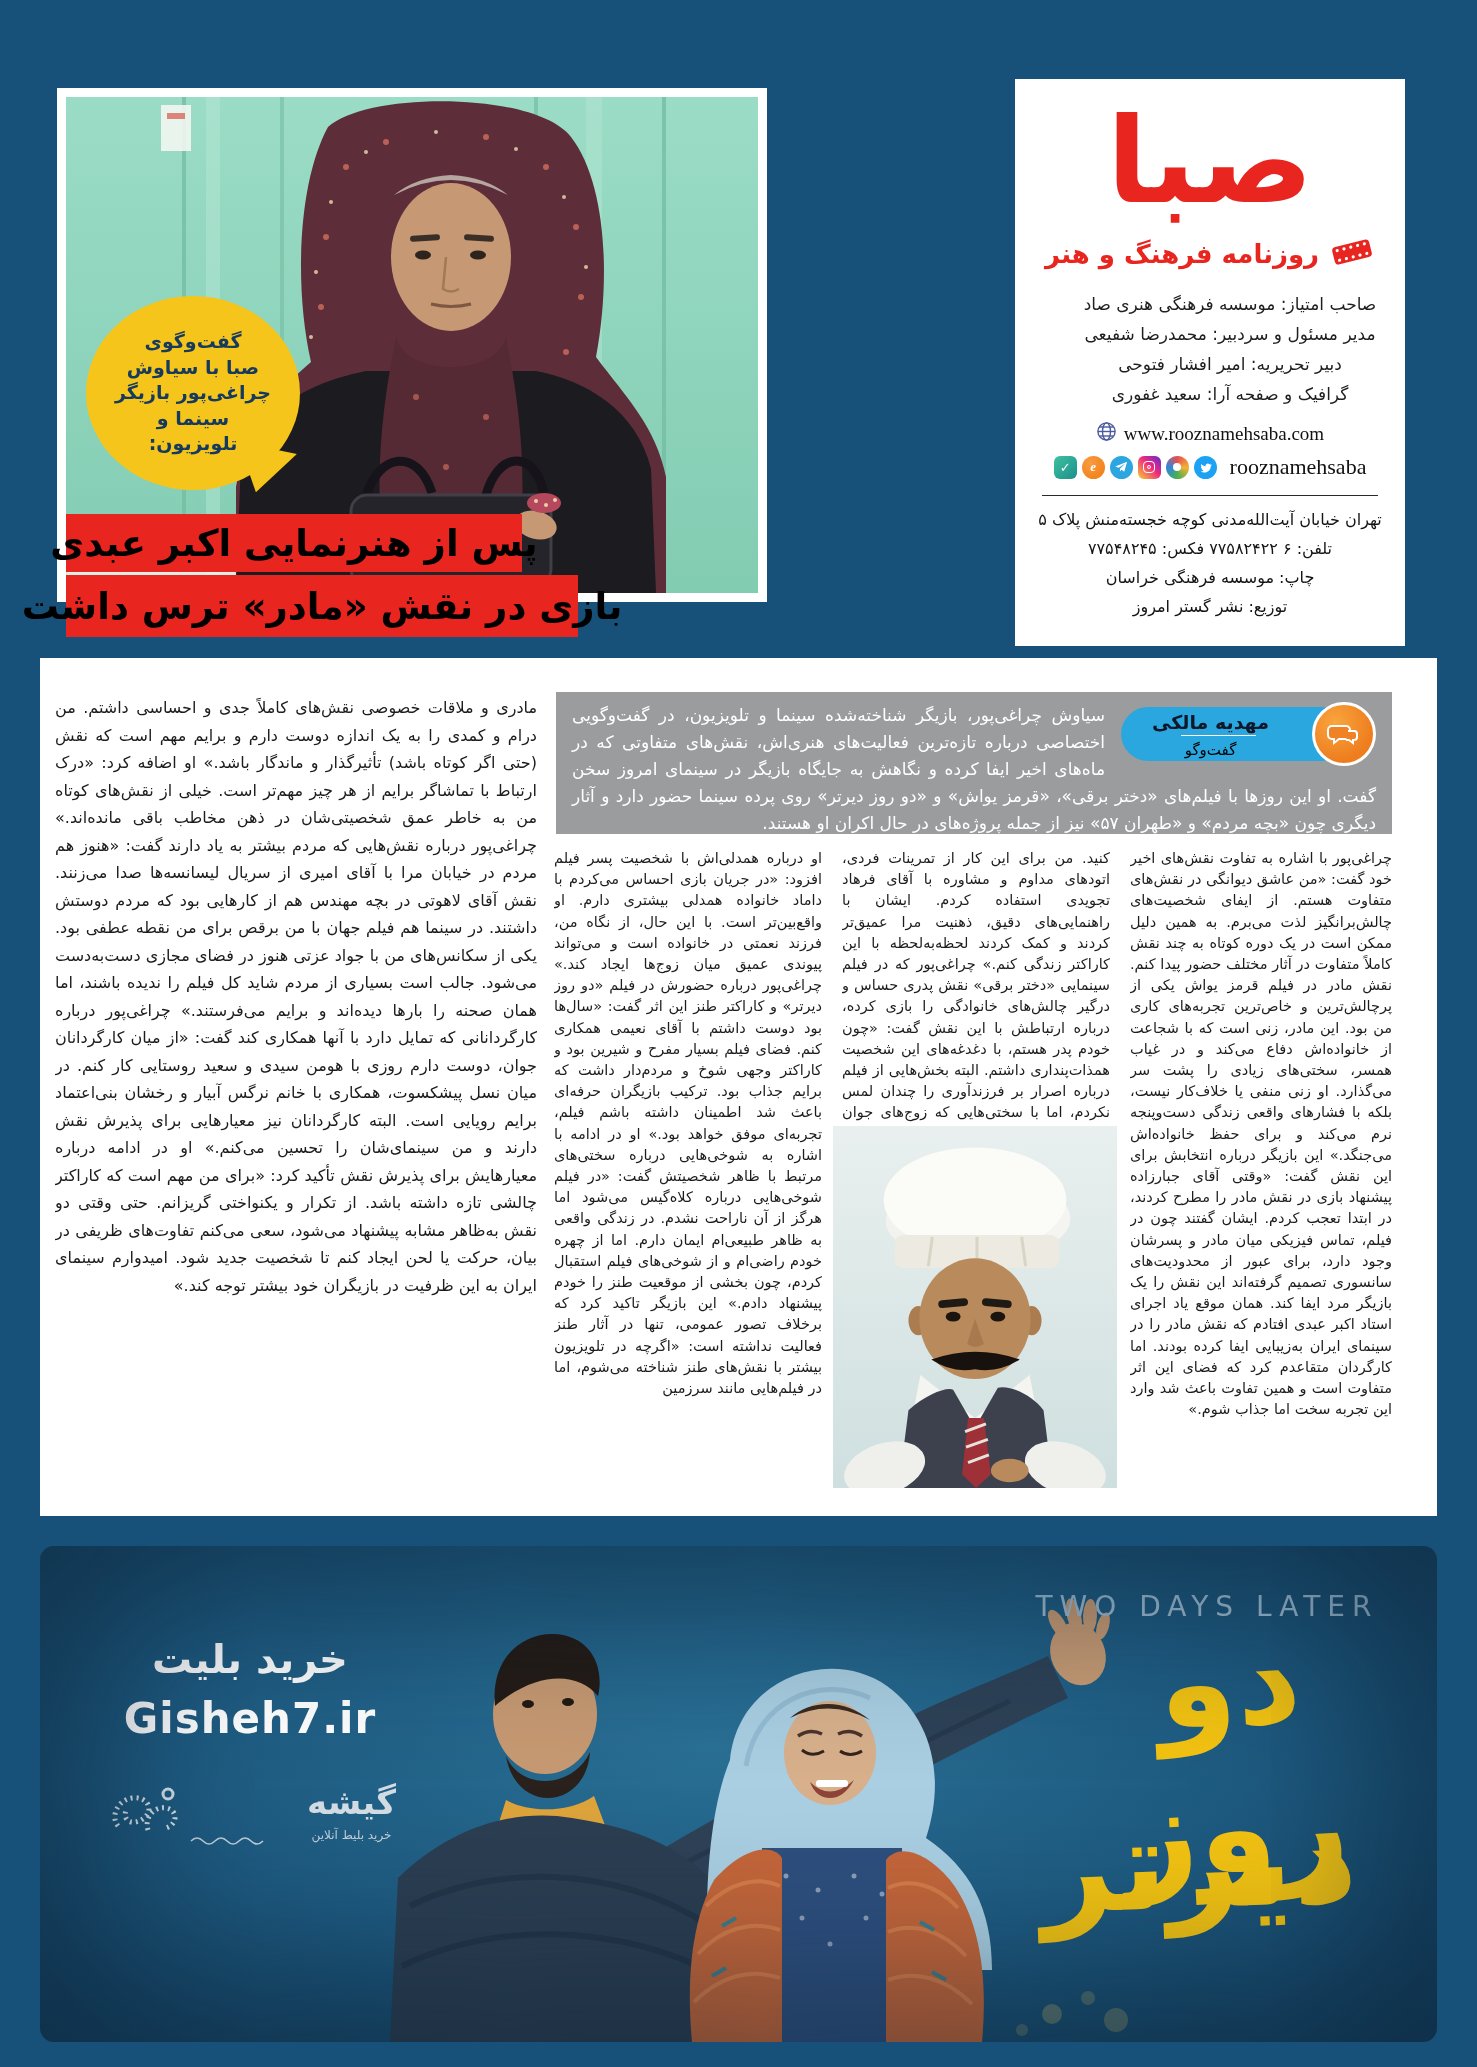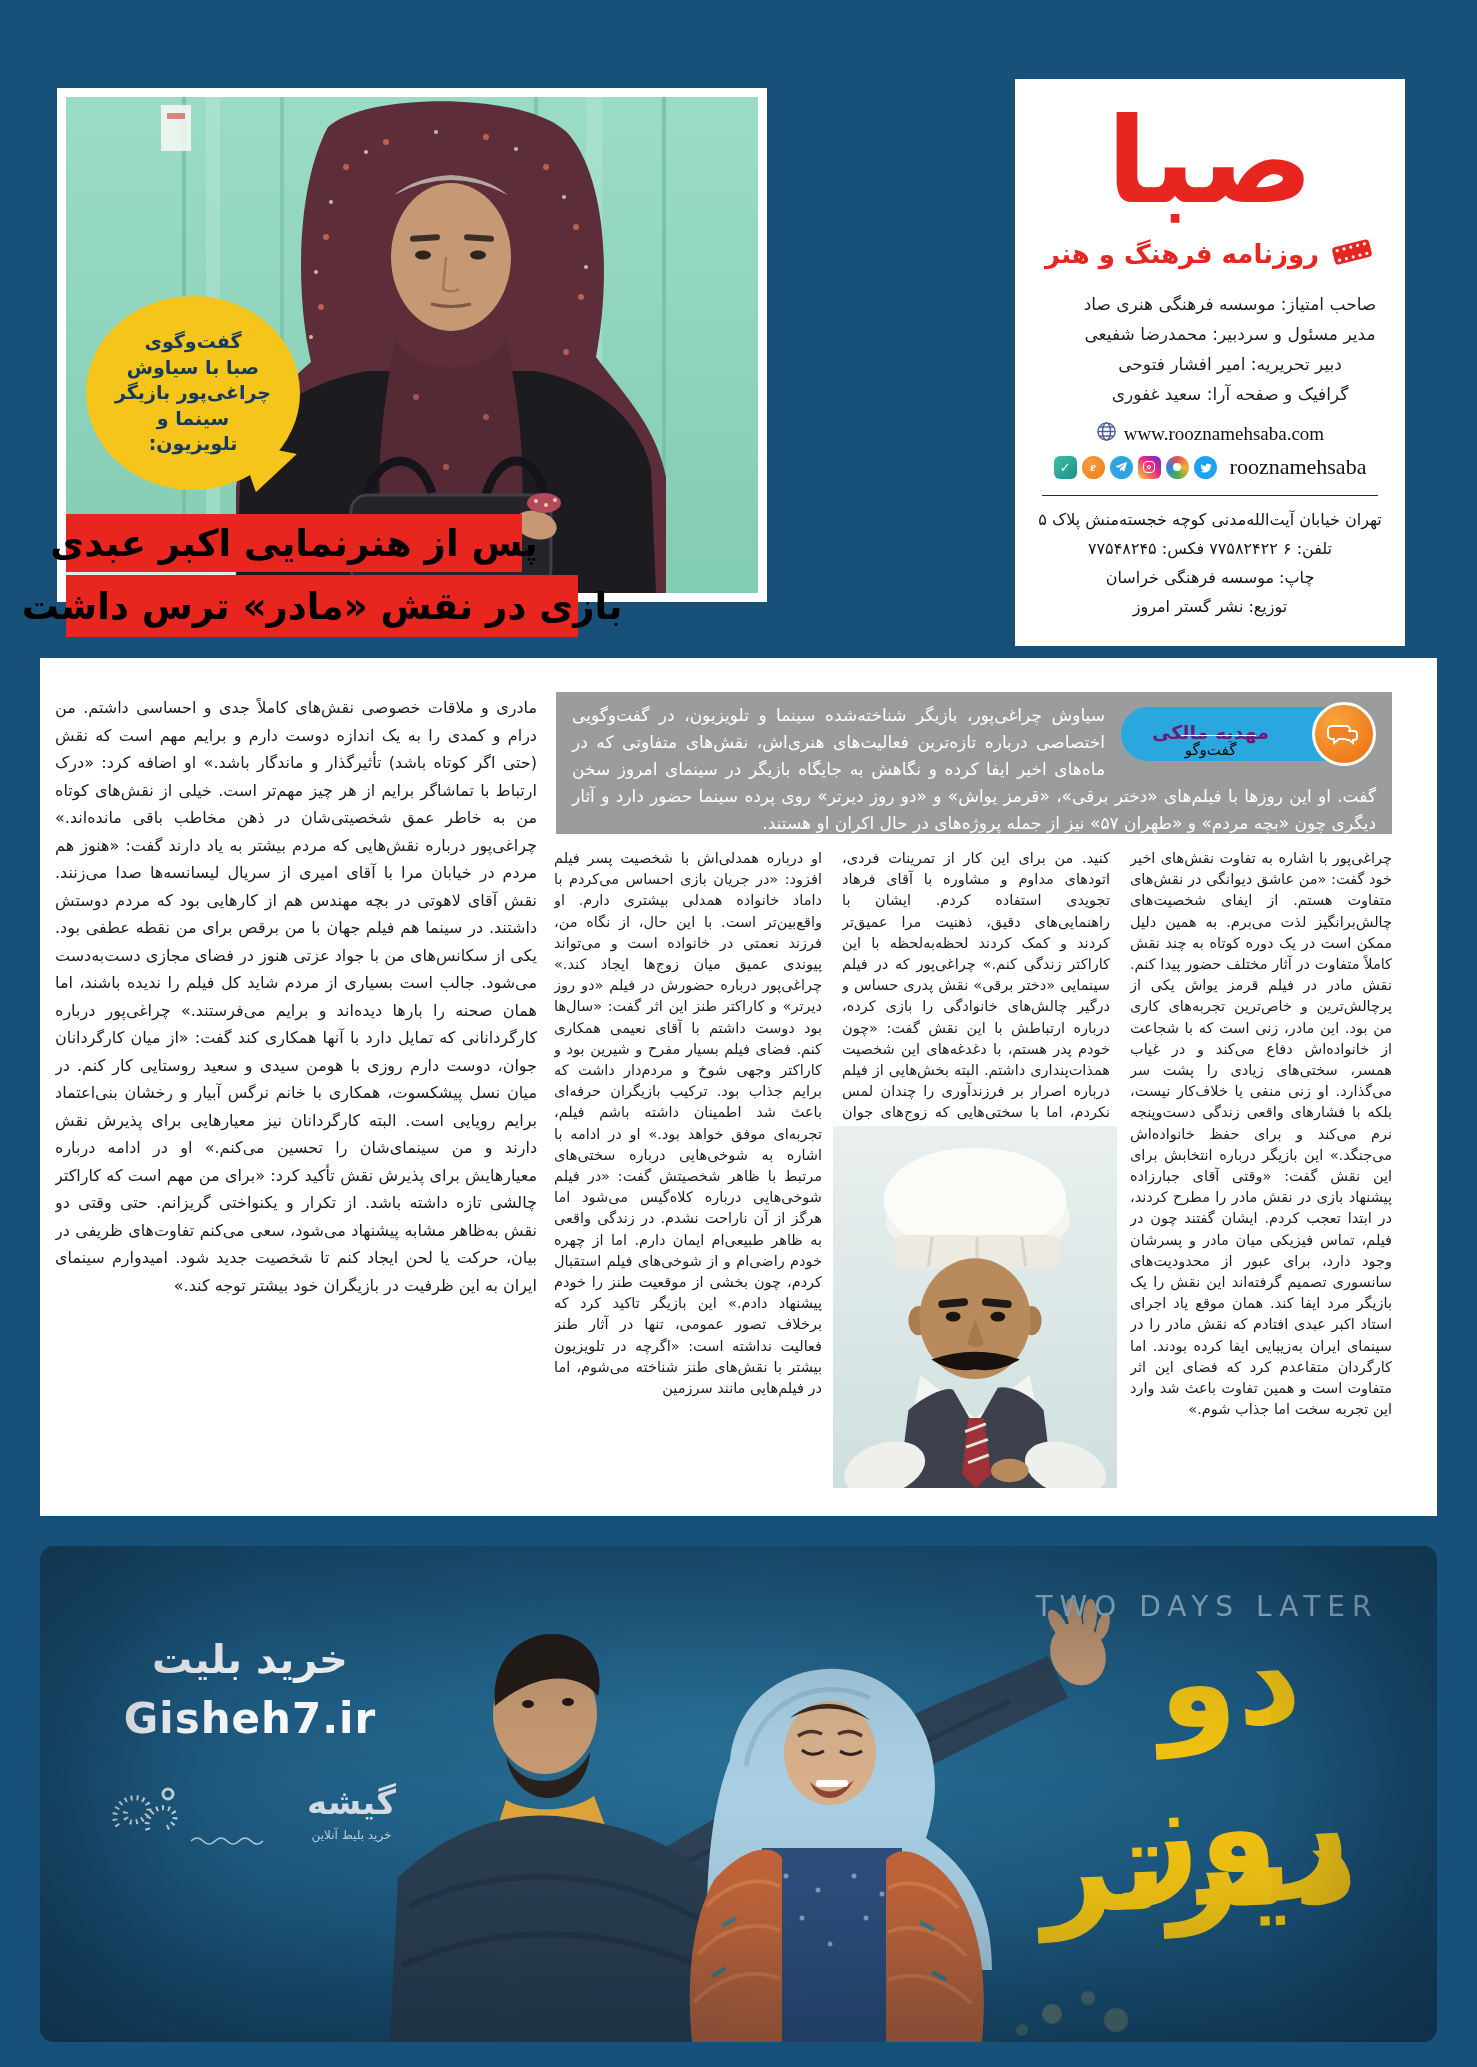--- a/index.html
+++ b/index.html
@@ -47,21 +47,21 @@
   .mh-address div { font-size:16px; line-height:29px; color:#141414; }
 
   
   .article { left:40px; top:658px; width:1397px; height:858px; background:#fff; }
   .colA { position:absolute; direction:rtl; text-align:justify; color:#1c1c1c; overflow:hidden; }
   .left-block { left:15px; top:36px; width:482px; height:798px; font-size:16px; line-height:27.5px; }
   .lede-box { right:45px; top:34px; width:836px; height:142px; background:#9a9c9e; color:#fff;
     padding:10px 16px; font-size:17px; line-height:27px; direction:rtl; text-align:justify; overflow:hidden; }
   .chip { float:right; width:255px; height:60px; margin:2px 0 6px 16px; position:relative; }
   .chip-pill { position:absolute; right:28px; top:3px; left:0; height:54px; background:#2ba7e0; border-radius:28px; }
-  .chip-name { position:absolute; top:15px; left:10px; right:86px; text-align:center; font-size:19px; font-weight:800; color:#701a75; }
+  .chip-name { position:absolute; top:5px; left:10px; right:86px; text-align:center; font-size:19px; font-weight:800; color:#0f172a; }
   .chip-line { position:absolute; top:31px; left:60px; right:120px; border-top:1.6px solid #fff; }
   .chip-tag  { position:absolute; top:33px; left:10px; right:86px; text-align:center; font-size:15px; color:#000000; }
   .chip-circle { position:absolute; right:0; top:-2px; width:64px; height:64px; border-radius:50%;
     background:radial-gradient(circle at 35% 30%, #f9a53e, #ee7d1e 70%); border:3px solid #fff; 
     display:flex; align-items:center; justify-content:center; }
   .bodycol { font-size:14.5px; line-height:21.2px; }
   .col1 { right:45px;  top:190px; width:262px; height:636px; }
   .col2 { right:327px; top:190px; width:268px; height:276px; }
   .col3 { right:615px; top:190px; width:268px; height:636px; }
   .man-photo { right:320px; top:468px; width:284px; height:362px; }

